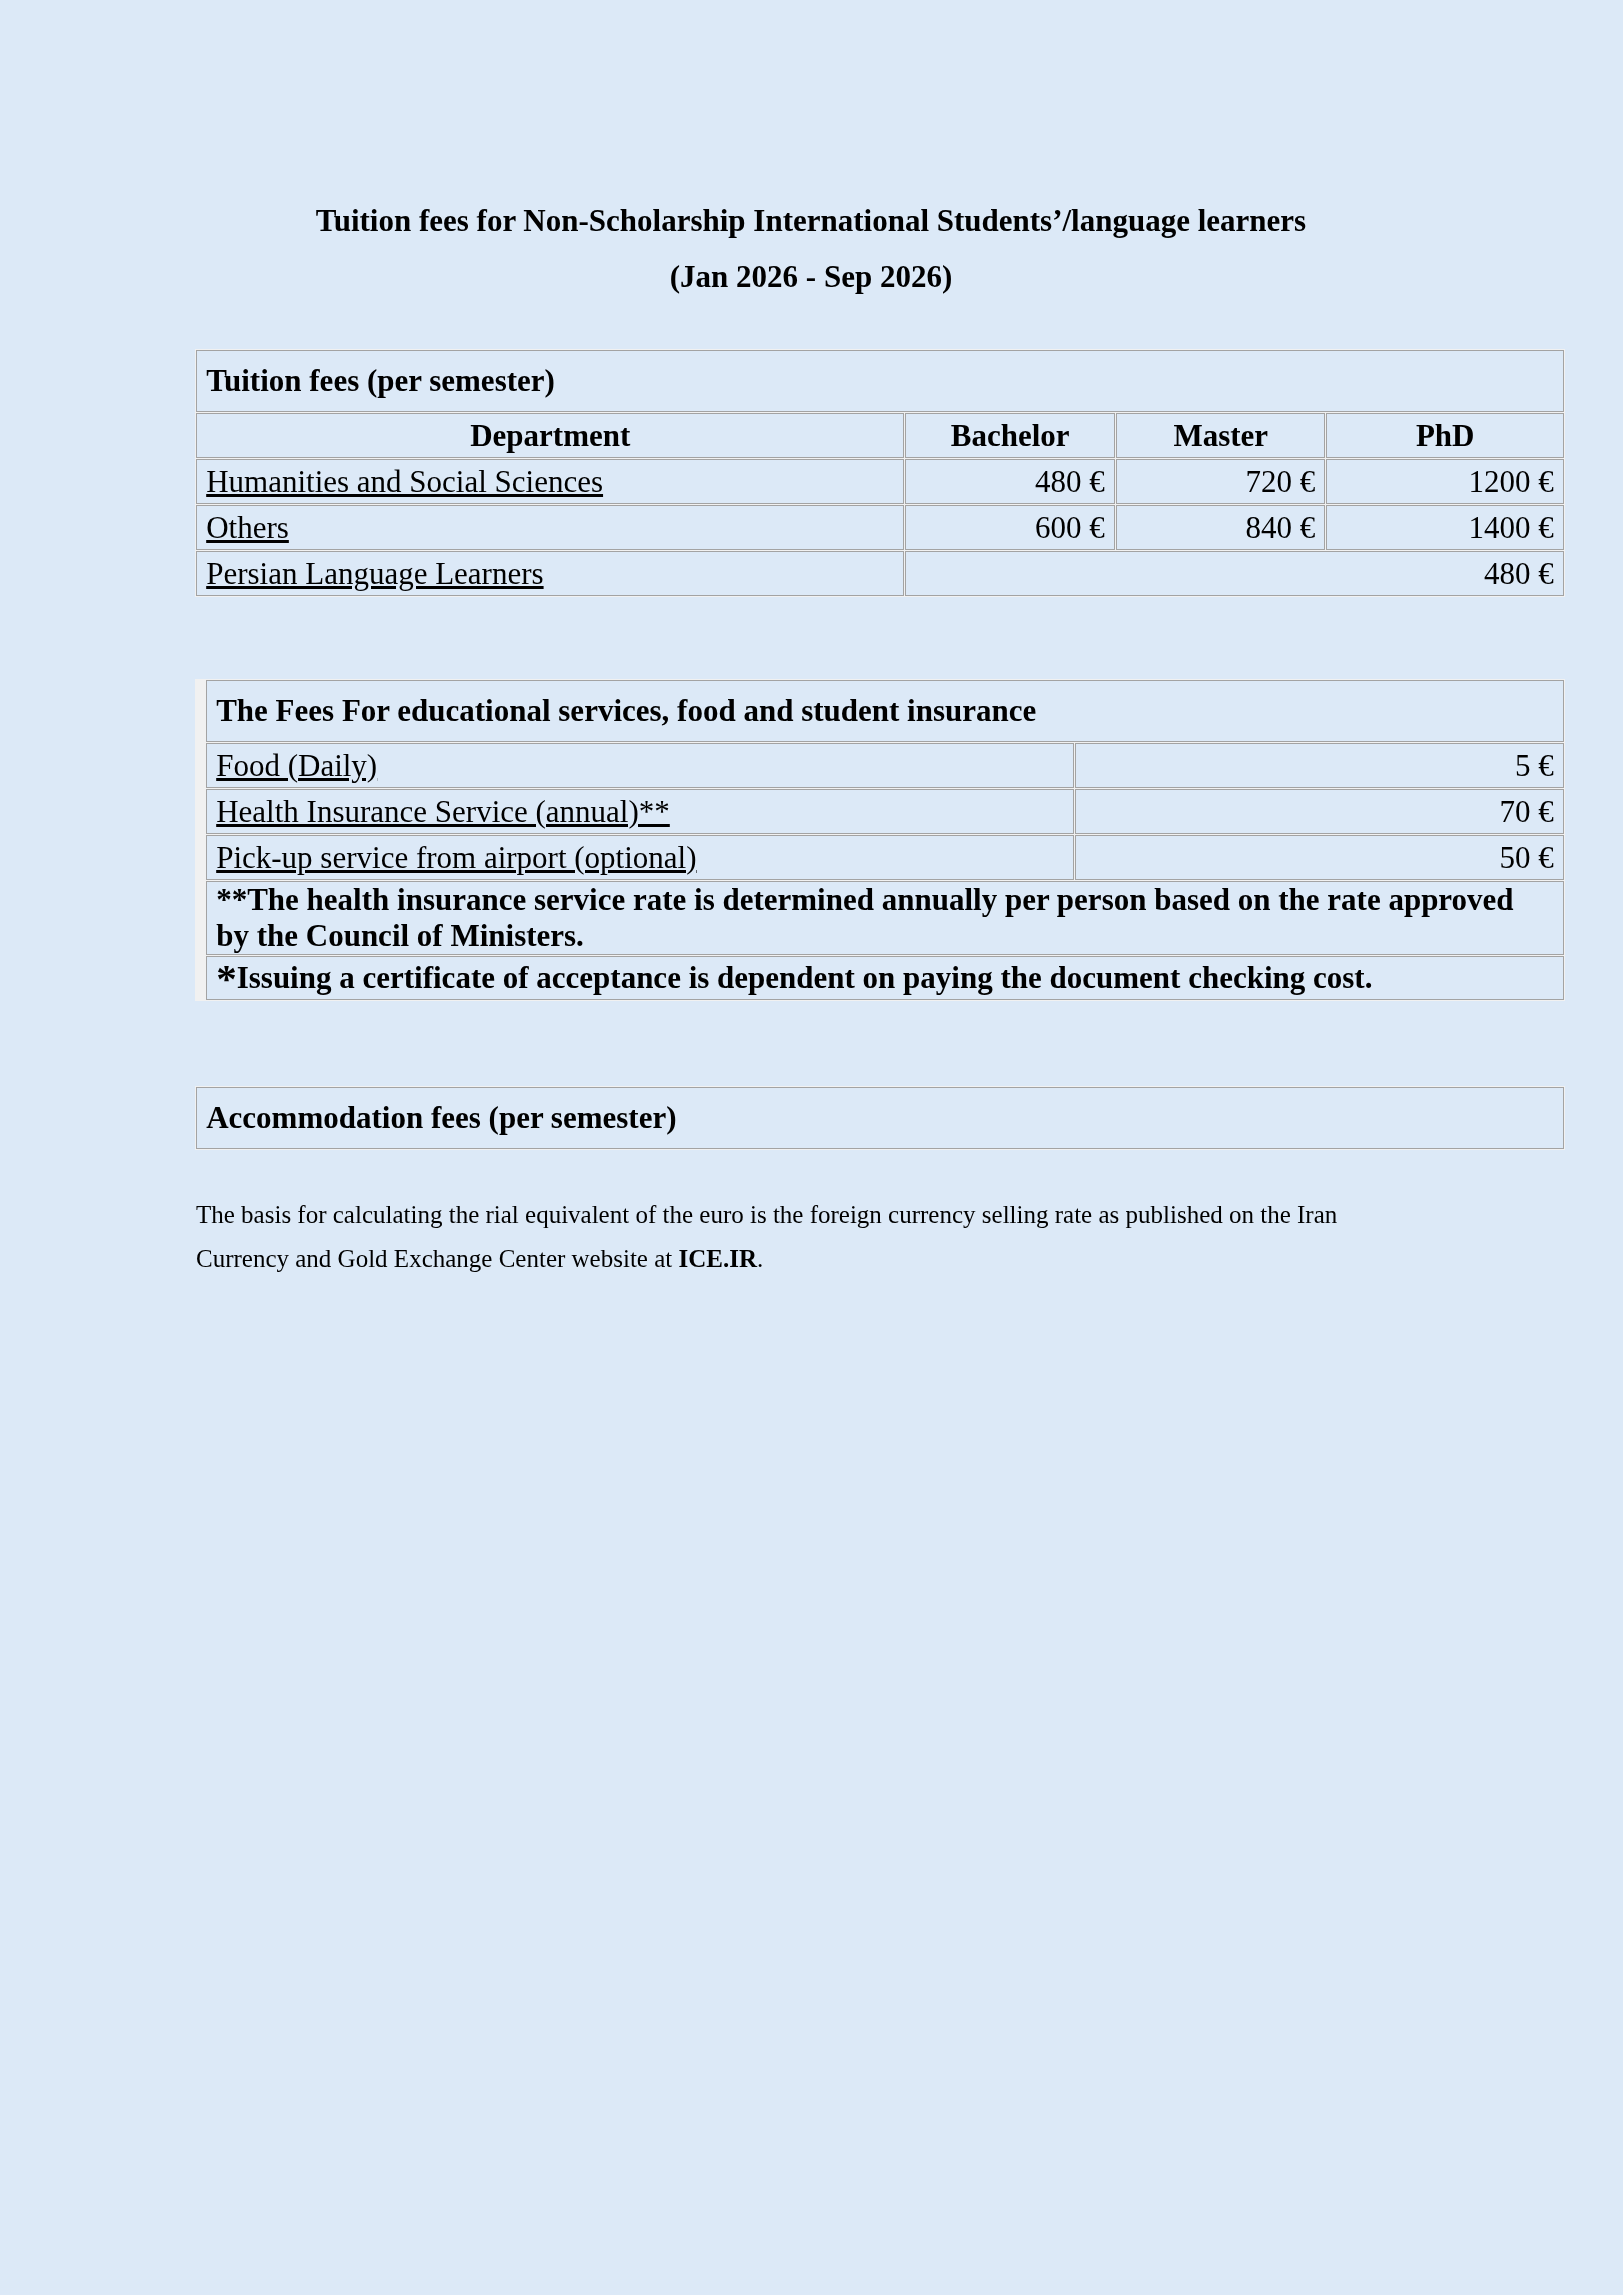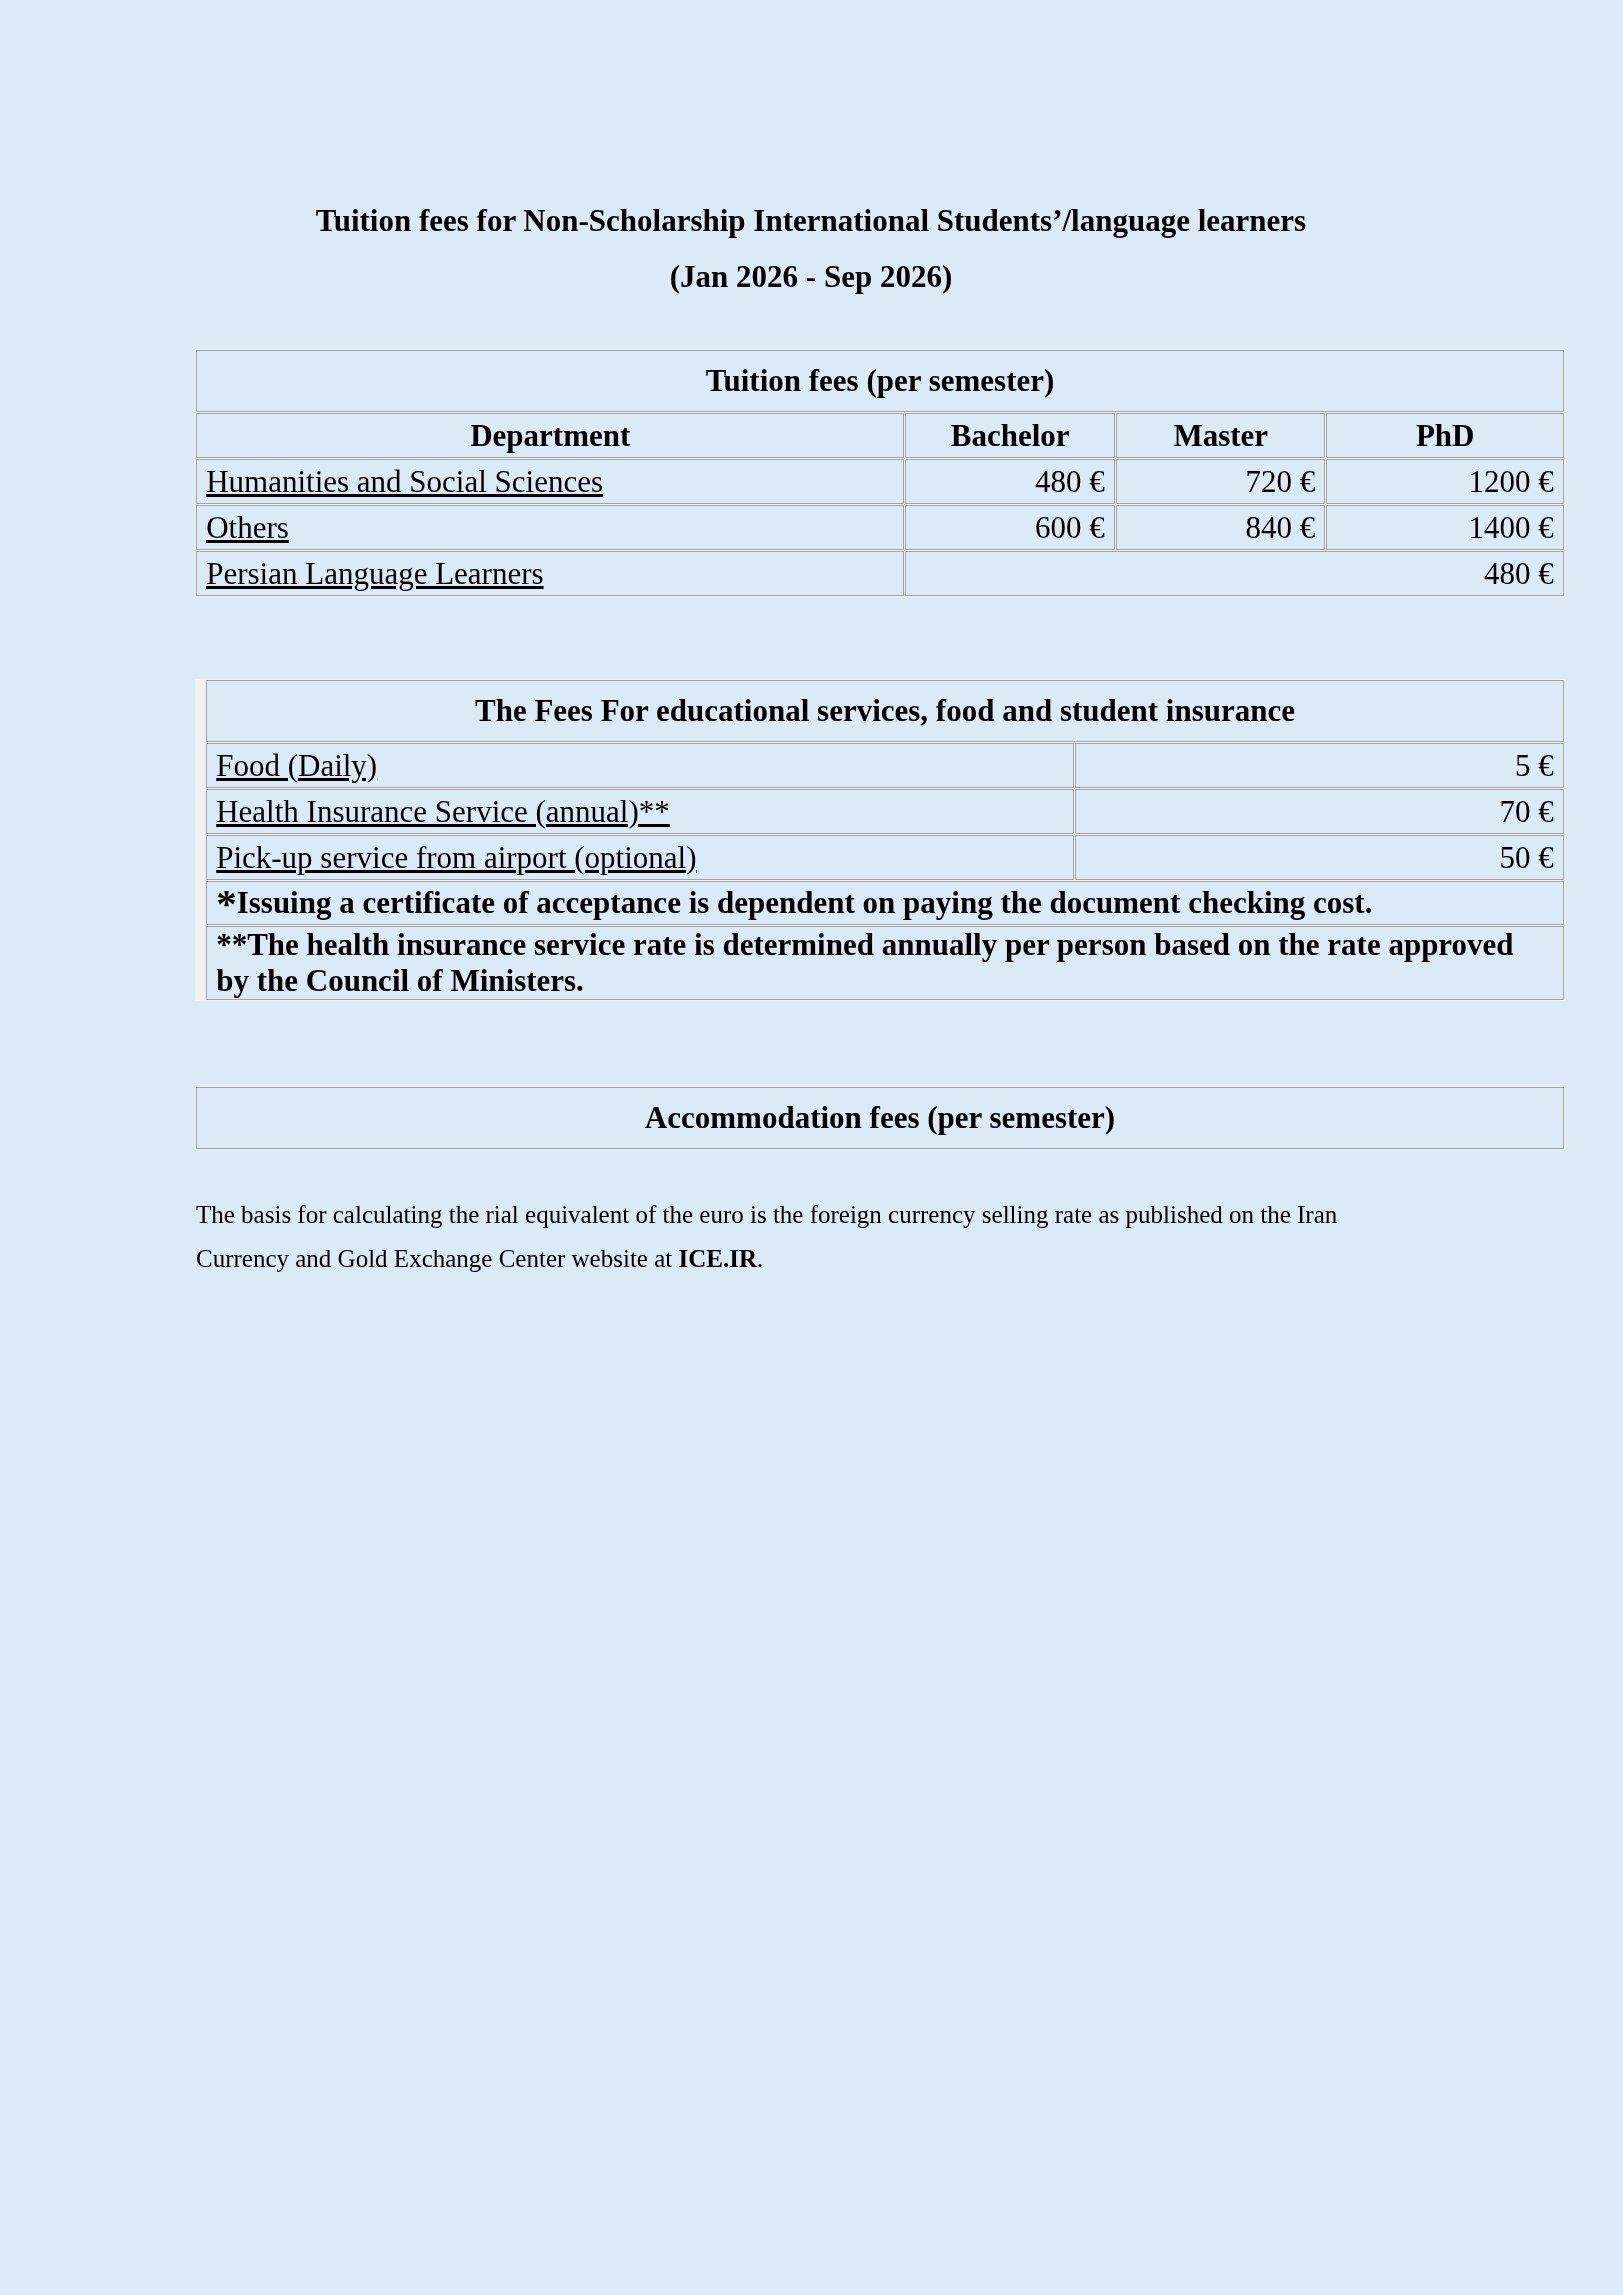--- a/index.html
+++ b/index.html
@@ -40,21 +40,21 @@
     border: 1.3px solid #a3a3a3;
     background: #dce9f7;
     font-size: 31px;
     vertical-align: middle;
     padding: 0 9.2px;
     overflow: hidden;
   }
   td.hdr {
     background: #c6dfa6;
     font-weight: bold;
-    text-align: center;
+    text-align: left;
     height: 60px;
   }
   td.subhdr {
     background: #e3eed6;
     font-weight: bold;
     text-align: center;
     height: 43px;
   }
   td.cell-left {
     text-align: left;
@@ -150,27 +150,27 @@
     </tr>
     <tr>
       <td class="cell-left">Health Insurance Service (annual)**</td>
       <td class="cell-center">70 €</td>
     </tr>
     <tr>
       <td class="cell-left">Pick-up service from airport (optional)</td>
       <td class="cell-center">50 €</td>
     </tr>
     <tr>
-      <td colspan="2" class="fn fn1">
-        <span class="fn1-marker">*</span><span>Issuing a certificate of acceptance is dependent on paying the document checking cost.</span>
+      <td colspan="2" class="fn fn2">
+        <span>**</span><span>The health insurance service rate is determined annually per person based on the rate approved by the Council of Ministers.</span>
       </td>
     </tr>
     <tr>
-      <td colspan="2" class="fn fn2">
-        <span>**</span><span>The health insurance service rate is determined annually per person based on the rate approved by the Council of Ministers.</span>
+      <td colspan="2" class="fn fn1">
+        <span class="fn1-marker">*</span><span>Issuing a certificate of acceptance is dependent on paying the document checking cost.</span>
       </td>
     </tr>
   </tbody>
     </table>
 
   <table class="tbl t3">
     <colgroup>
       <col style="width:46.7%">
         <col style="width:53.3%">
     </colgroup>

